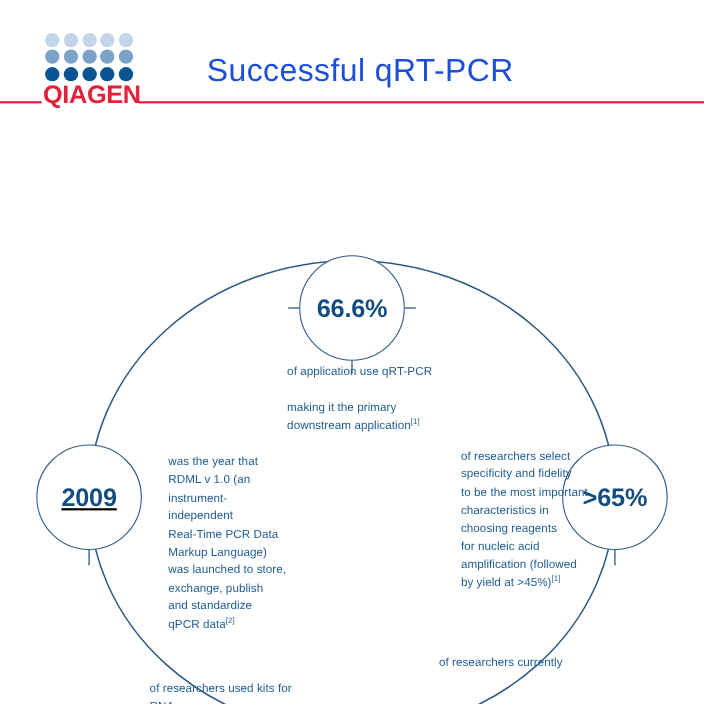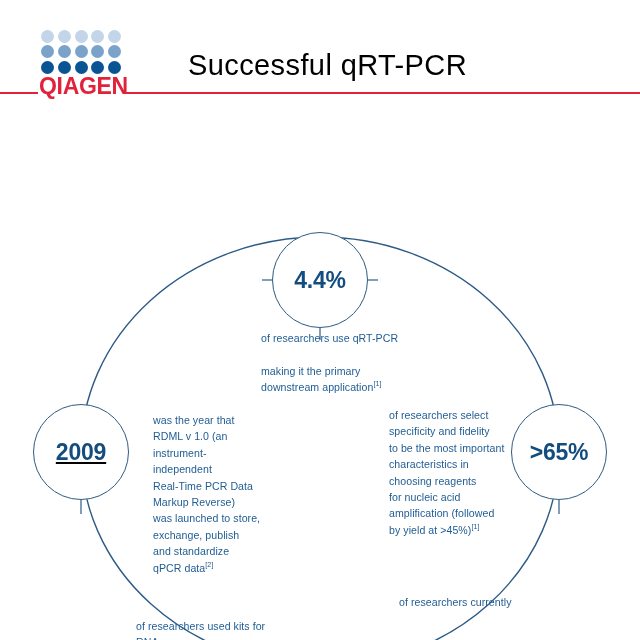--- a/index.html
+++ b/index.html
@@ -79,21 +79,21 @@
     line-height: 24px;
     font-family: "Liberation Sans", sans-serif;
     background: #ffffff;
     padding-left: 1px;
     box-sizing: border-box;
   }
   .title {
     position: absolute;
     left: 188px;
     top: 48px;
-    color: #000000;
+    color: #1d4ed8;
     font-size: 29px;
     font-weight: 400;
     letter-spacing: 0.4px;
     line-height: 34px;
     white-space: nowrap;
   }
 
   
   .intro {
     position: absolute;
@@ -183,21 +183,21 @@
     letter-spacing: 0.05px;
   }
   .fact-text sup {
     font-size: 7.2px;
     vertical-align: super;
     line-height: 0;
   }
 
   .t-top    { left: 261px; top: 108px; width: 148px; }
   .t-left   { left: 153px; top: 190px; width: 108px; }
-  .t-right  { left: 389px; top: 185px; width: 120px; }
+  .t-right  { left: 419px; top: 185px; width: 120px; }
   .t-bleft  { left: 136px; top: 396px; width: 150px; }
   .t-bright { left: 399px; top: 372px; width: 150px; }
 </style>
 </head>
 <body>
 
 <div class="page">
 
   <div class="header">
     <div class="rule"></div>
@@ -235,38 +235,38 @@
 
       <line x1="320" y1="106" x2="320" y2="118" stroke="#2e5b86" stroke-width="1.2"></line>
       <line x1="81" y1="278" x2="81" y2="292" stroke="#2e5b86" stroke-width="1.2"></line>
       <line x1="559" y1="278" x2="559" y2="292" stroke="#2e5b86" stroke-width="1.2"></line>
 
       <line x1="262" y1="58" x2="272" y2="58" stroke="#2e5b86" stroke-width="1.2"></line>
       <line x1="368" y1="58" x2="378" y2="58" stroke="#2e5b86" stroke-width="1.2"></line>
     </svg>
 
     <div class="node-circle c-top">
-      <span class="node-val">4.4%</span>
+      <span class="node-val">66.6%</span>
     </div>
     <div class="fact-text t-top">
-      <span>of researchers use qRT-PCR</span><br>
+      <span>of application use qRT-PCR</span><br>
       <br>
       <span>making it the primary</span><br>
       <span>downstream application</span><sup>[1]</sup>
     </div>
 
     <div class="node-circle c-left">
       <span class="node-val">2009</span>
     </div>
     <div class="fact-text t-left">
       <span>was the year that</span><br>
       <span>RDML v 1.0 (an</span><br>
       <span>instrument-independent</span><br>
       <span>Real-Time PCR Data</span><br>
-      <span>Markup Reverse)</span><br>
+      <span>Markup Language)</span><br>
       <span>was launched to store,</span><br>
       <span>exchange, publish</span><br>
       <span>and standardize</span><br>
       <span>qPCR data</span><sup>[2]</sup>
     </div>
 
     <div class="node-circle c-right">
       <span class="node-val">&gt;65%</span>
     </div>
     <div class="fact-text t-right">

